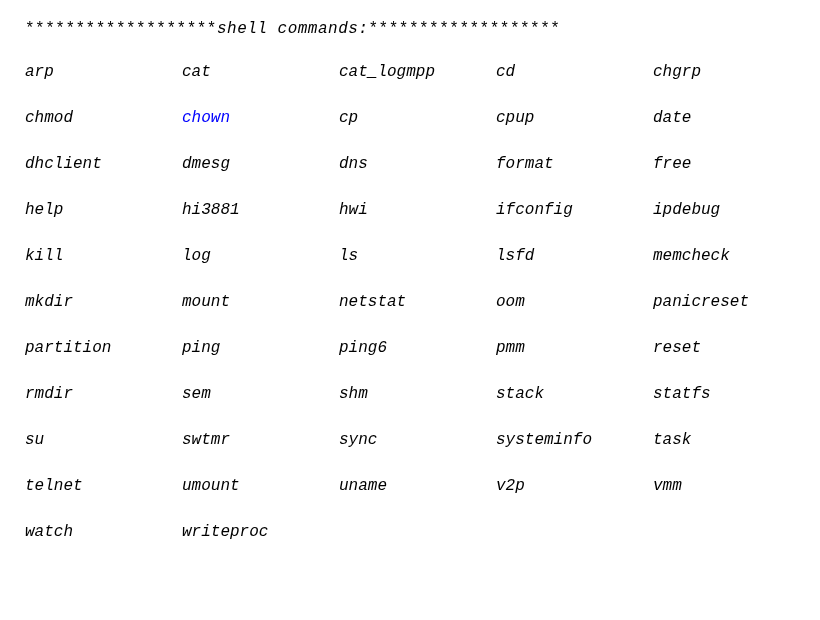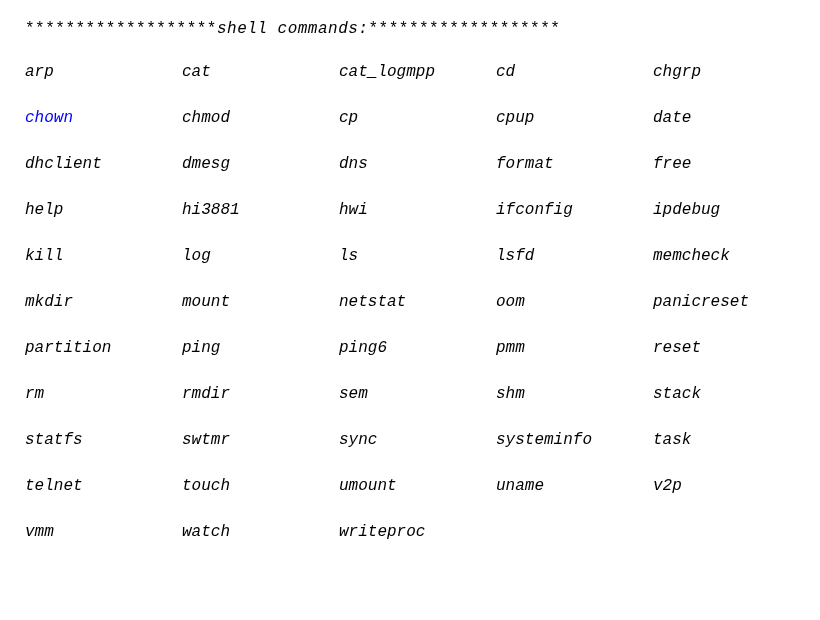--- a/index.html
+++ b/index.html
@@ -44,22 +44,22 @@
 <div class="header">
   <span class="stars">*******************</span><span>shell commands:</span><span class="stars">*******************</span>
 </div>
 
 <div class="cmd-grid" id="cmd-grid">
     <div class="cmd">arp</div>
     <div class="cmd">cat</div>
     <div class="cmd">cat_logmpp</div>
     <div class="cmd">cd</div>
     <div class="cmd">chgrp</div>
+    <div class="cmd">chmod</div>
     <div class="cmd highlight">chown</div>
-    <div class="cmd">chmod</div>
     <div class="cmd">cp</div>
     <div class="cmd">cpup</div>
     <div class="cmd">date</div>
     <div class="cmd">dhclient</div>
     <div class="cmd">dmesg</div>
     <div class="cmd">dns</div>
     <div class="cmd">format</div>
     <div class="cmd">free</div>
     <div class="cmd">help</div>
     <div class="cmd">hi3881</div>
@@ -74,31 +74,30 @@
     <div class="cmd">mkdir</div>
     <div class="cmd">mount</div>
     <div class="cmd">netstat</div>
     <div class="cmd">oom</div>
     <div class="cmd">panicreset</div>
     <div class="cmd">partition</div>
     <div class="cmd">ping</div>
     <div class="cmd">ping6</div>
     <div class="cmd">pmm</div>
     <div class="cmd">reset</div>
-    <div class="cmd">rm</div>
     <div class="cmd">rmdir</div>
     <div class="cmd">sem</div>
     <div class="cmd">shm</div>
     <div class="cmd">stack</div>
     <div class="cmd">statfs</div>
+    <div class="cmd">su</div>
     <div class="cmd">swtmr</div>
     <div class="cmd">sync</div>
     <div class="cmd">systeminfo</div>
     <div class="cmd">task</div>
     <div class="cmd">telnet</div>
-    <div class="cmd">touch</div>
     <div class="cmd">umount</div>
     <div class="cmd">uname</div>
     <div class="cmd">v2p</div>
     <div class="cmd">vmm</div>
     <div class="cmd">watch</div>
     <div class="cmd">writeproc</div>
   </div>
 
 </body></html>

